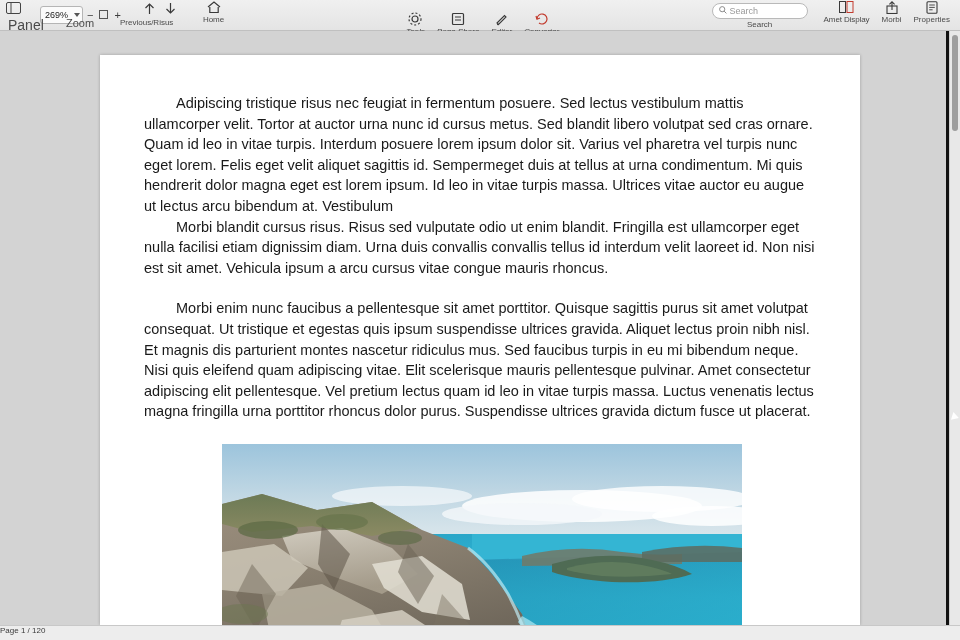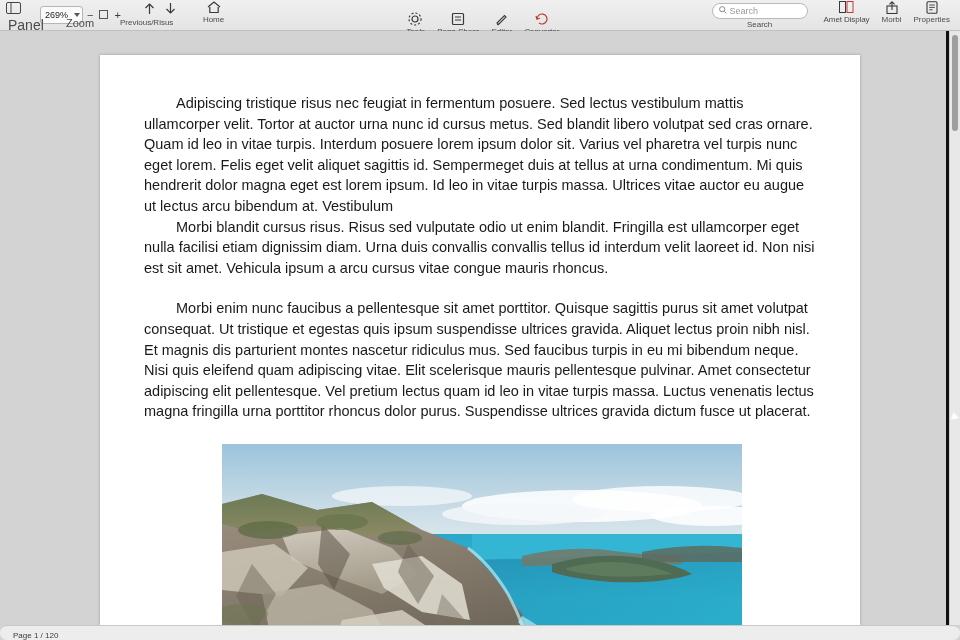--- a/index.html
+++ b/index.html
@@ -243,26 +243,25 @@
     border-bottom: 4px solid transparent;
     transform: rotate(18deg);
   }
 
   
   .statusbar {
     height: 14px;
     background: #ededed;
     border-top: 1px solid #c8c8c8;
     display: flex;
-    align-items: flex-end;
-    padding-left: 13px;
+    align-items: flex-start;
+    padding-left: 0;
     font-size: 8px;
     color: #3b3b3b;
     flex: 0 0 auto;
-    border-radius: 7px;
   }
 </style>
 </head>
 <body>
 
 <div class="app">
 
   <div class="toolbar">
 
     <div class="tb-left">

